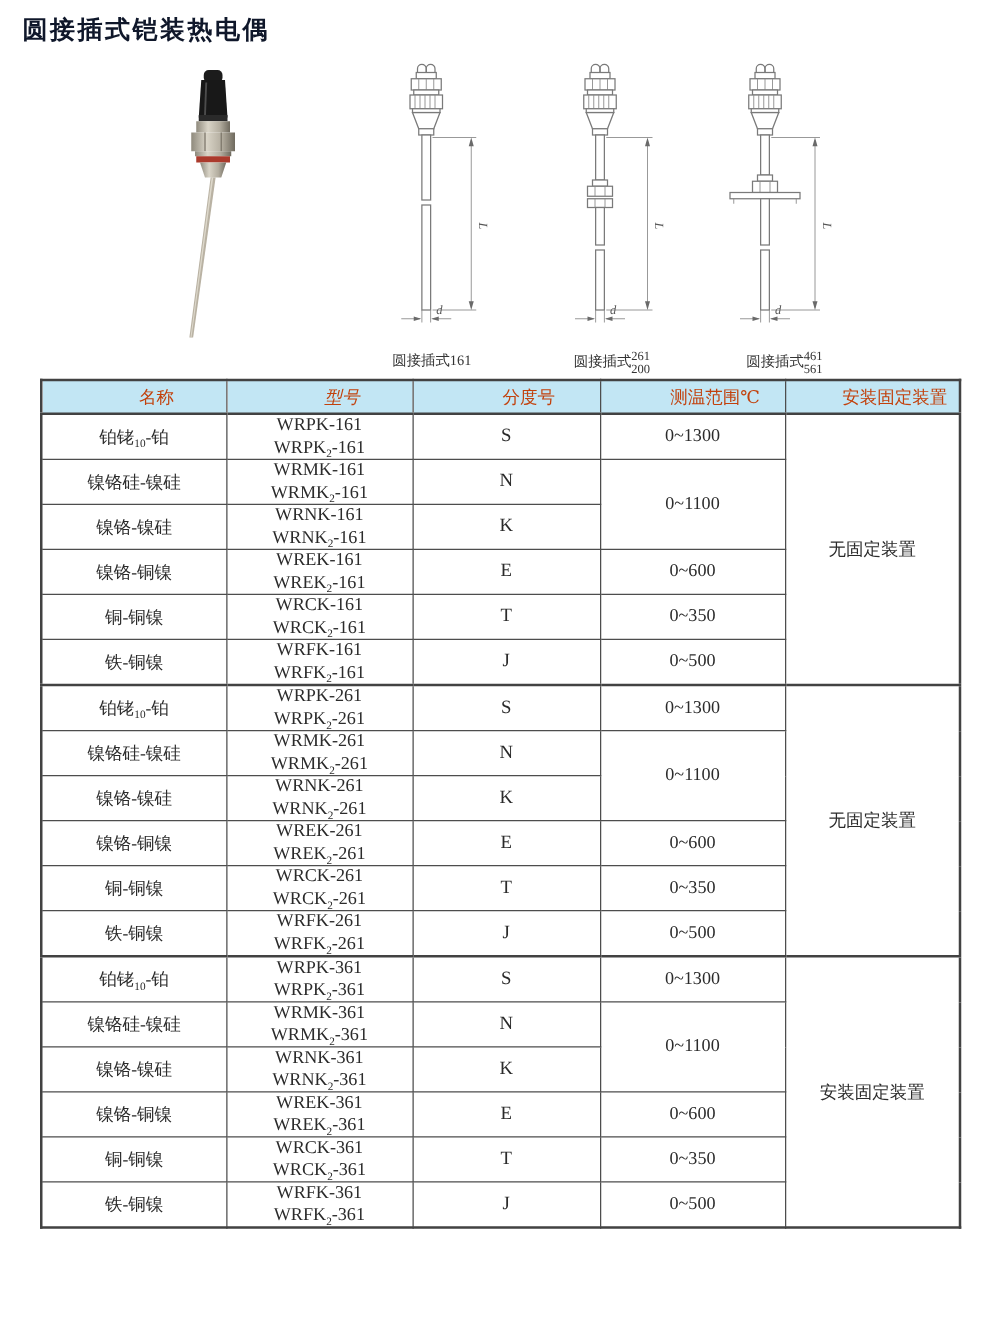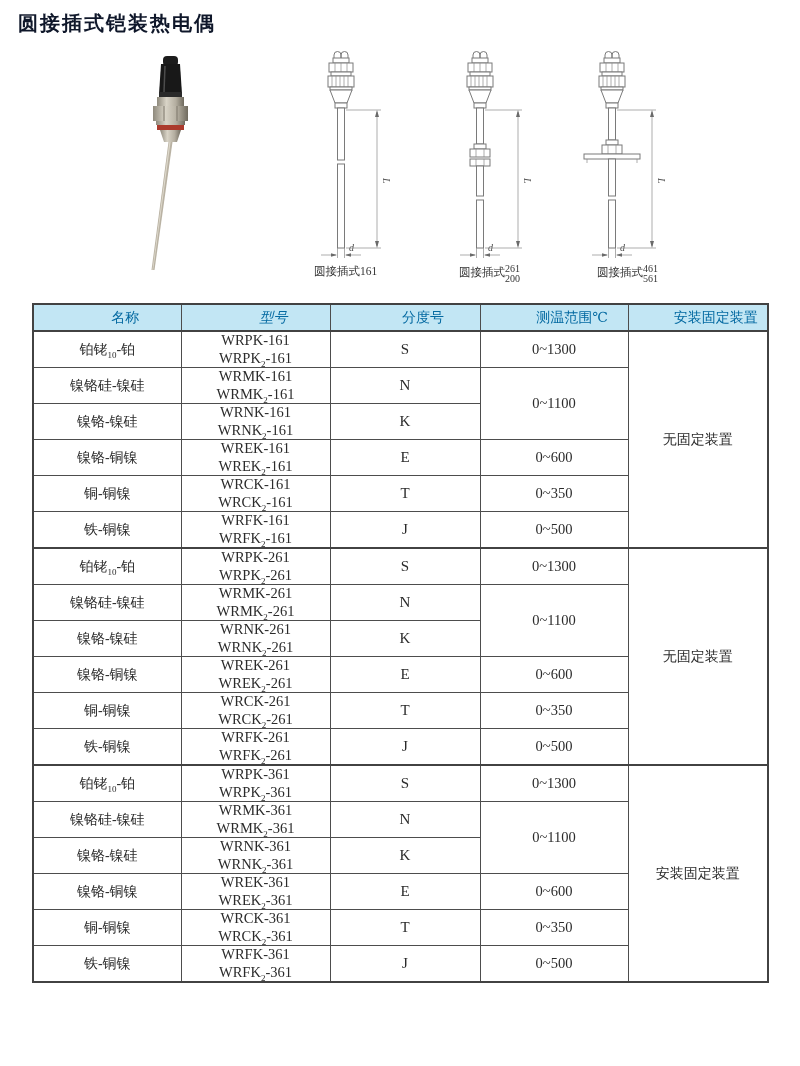--- a/index.html
+++ b/index.html
@@ -7,36 +7,36 @@
         font-family:"Liberation Serif","DejaVu Serif",serif;color:#2b2b2b;}
   .page-title{position:absolute;left:18px;top:10px;margin:0;font-family:"Liberation Sans","DejaVu Sans",sans-serif;
         font-size:20px;font-weight:bold;letter-spacing:2px;}
   
   .photo-fig{position:absolute;left:123px;top:52px;width:95px;height:225px;}
   .drawing{position:absolute;margin:0;text-align:center;}
   .fig-161{left:293px;top:50px;width:105px;}
   .fig-261{left:432px;top:50px;width:115px;}
   .fig-461{left:560px;top:50px;width:135px;}
   .drawing svg{display:block;margin:0 auto;}
-  .drawing figcaption{margin-top:2px;font-size:11.5px;color:#333;white-space:nowrap;}
+  .drawing figcaption{margin-top:19px;font-size:11.5px;color:#333;white-space:nowrap;}
   .stack{display:inline-flex;flex-direction:column;font-size:10px;line-height:9.5px;
          vertical-align:middle;text-align:left;}
   .dwg-line{stroke:#7a7a7a;fill:none;stroke-width:1;}
   .dwg-fill{stroke:#7a7a7a;fill:#ffffff;stroke-width:1;}
   .dwg-thin{stroke:#8a8a8a;fill:none;stroke-width:0.7;}
   .dwg-arrow{fill:#6a6a6a;stroke:none;}
   .dim-text{font-family:"Liberation Serif","DejaVu Serif",serif;font-style:italic;
             font-size:10px;fill:#555;}
   
   .spec{position:absolute;left:32px;top:303px;width:735px;border-collapse:collapse;
         table-layout:fixed;border:2px solid #424242;}
   .spec th,.spec td{border:1px solid #4d4d4d;text-align:center;vertical-align:middle;
         padding:0;overflow:hidden;}
   .spec thead tr{height:27px;}
-  .spec thead th{font-weight:normal;font-size:14px;color:#0369a1;border-bottom:2px solid #424242;padding-left:36px;}
+  .spec thead th{font-weight:normal;font-size:14px;color:#c2410c;border-bottom:2px solid #424242;padding-left:36px;}
   .spec tbody tr{height:21px;}
   .sec-top td{border-top:2px solid #424242;}
   .c-name{font-size:14px;}
   .c-model{font-size:14.5px;line-height:17.5px;}
   .c-grad{font-size:15px;}
   .c-range{font-size:14.5px;}
   .c-fixing{font-size:14px;}
   .spec sub{font-size:9px;line-height:0;}
 </style>
 </head>

